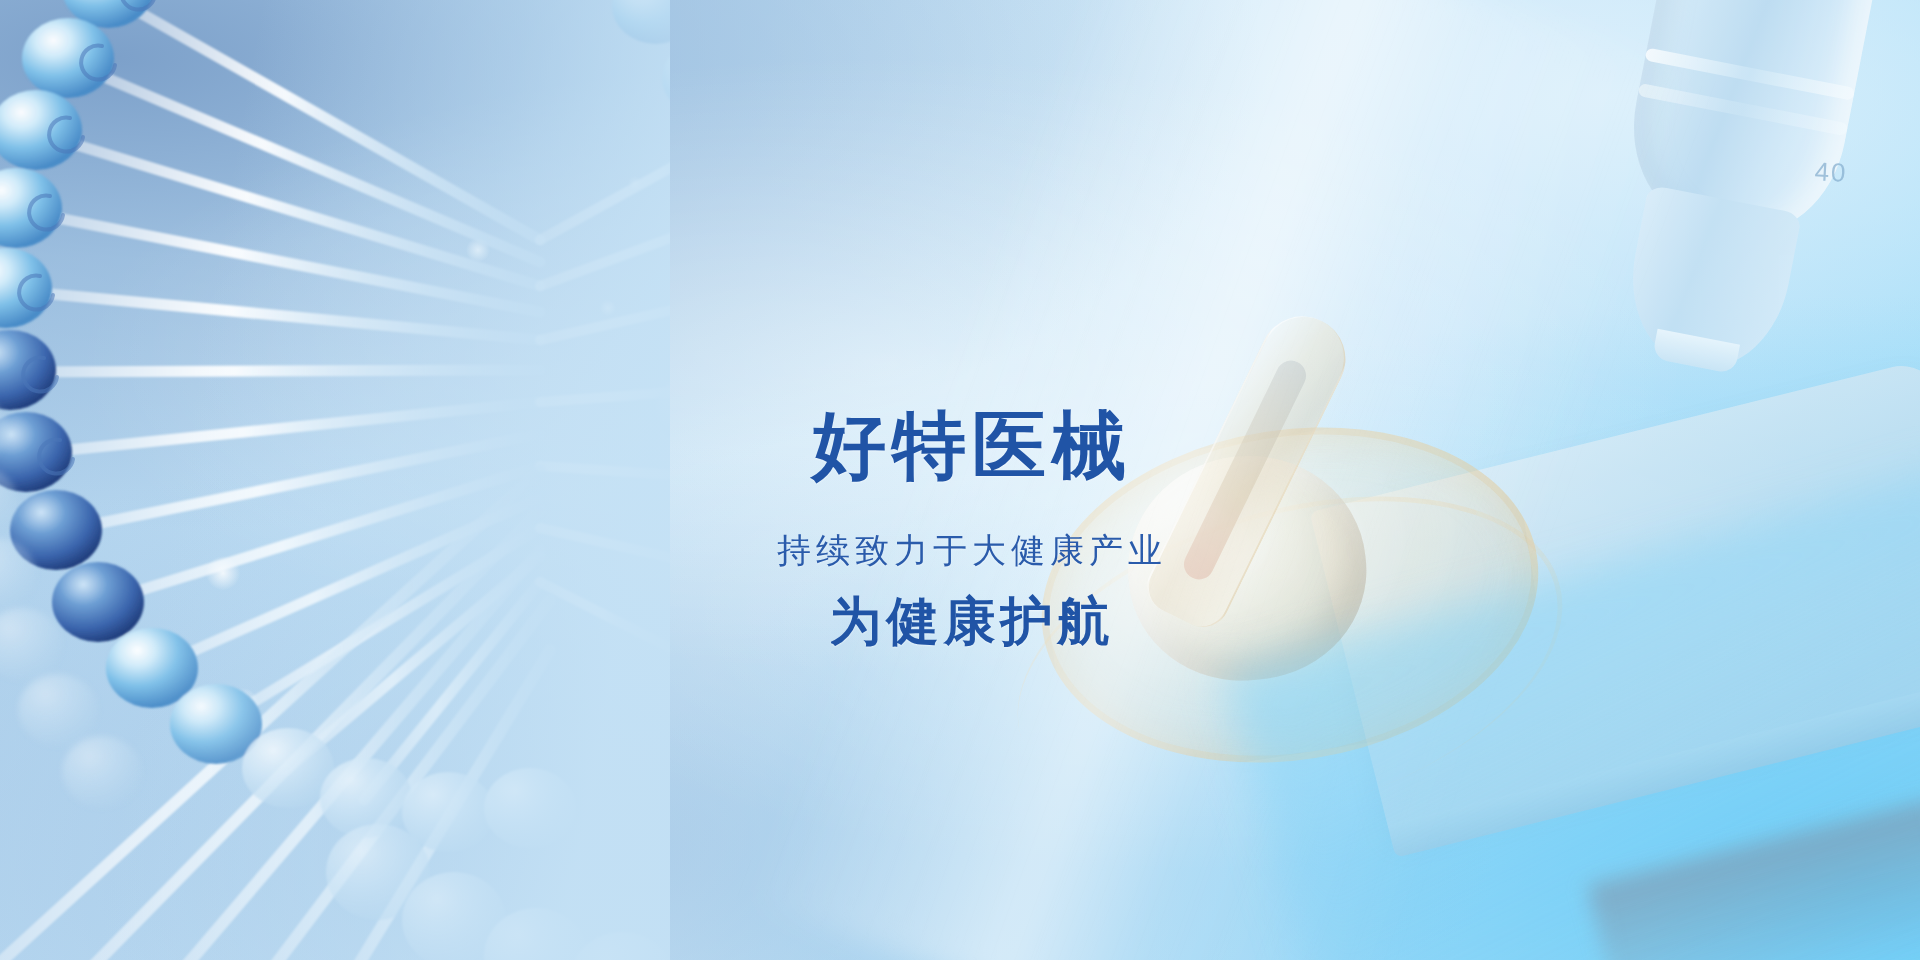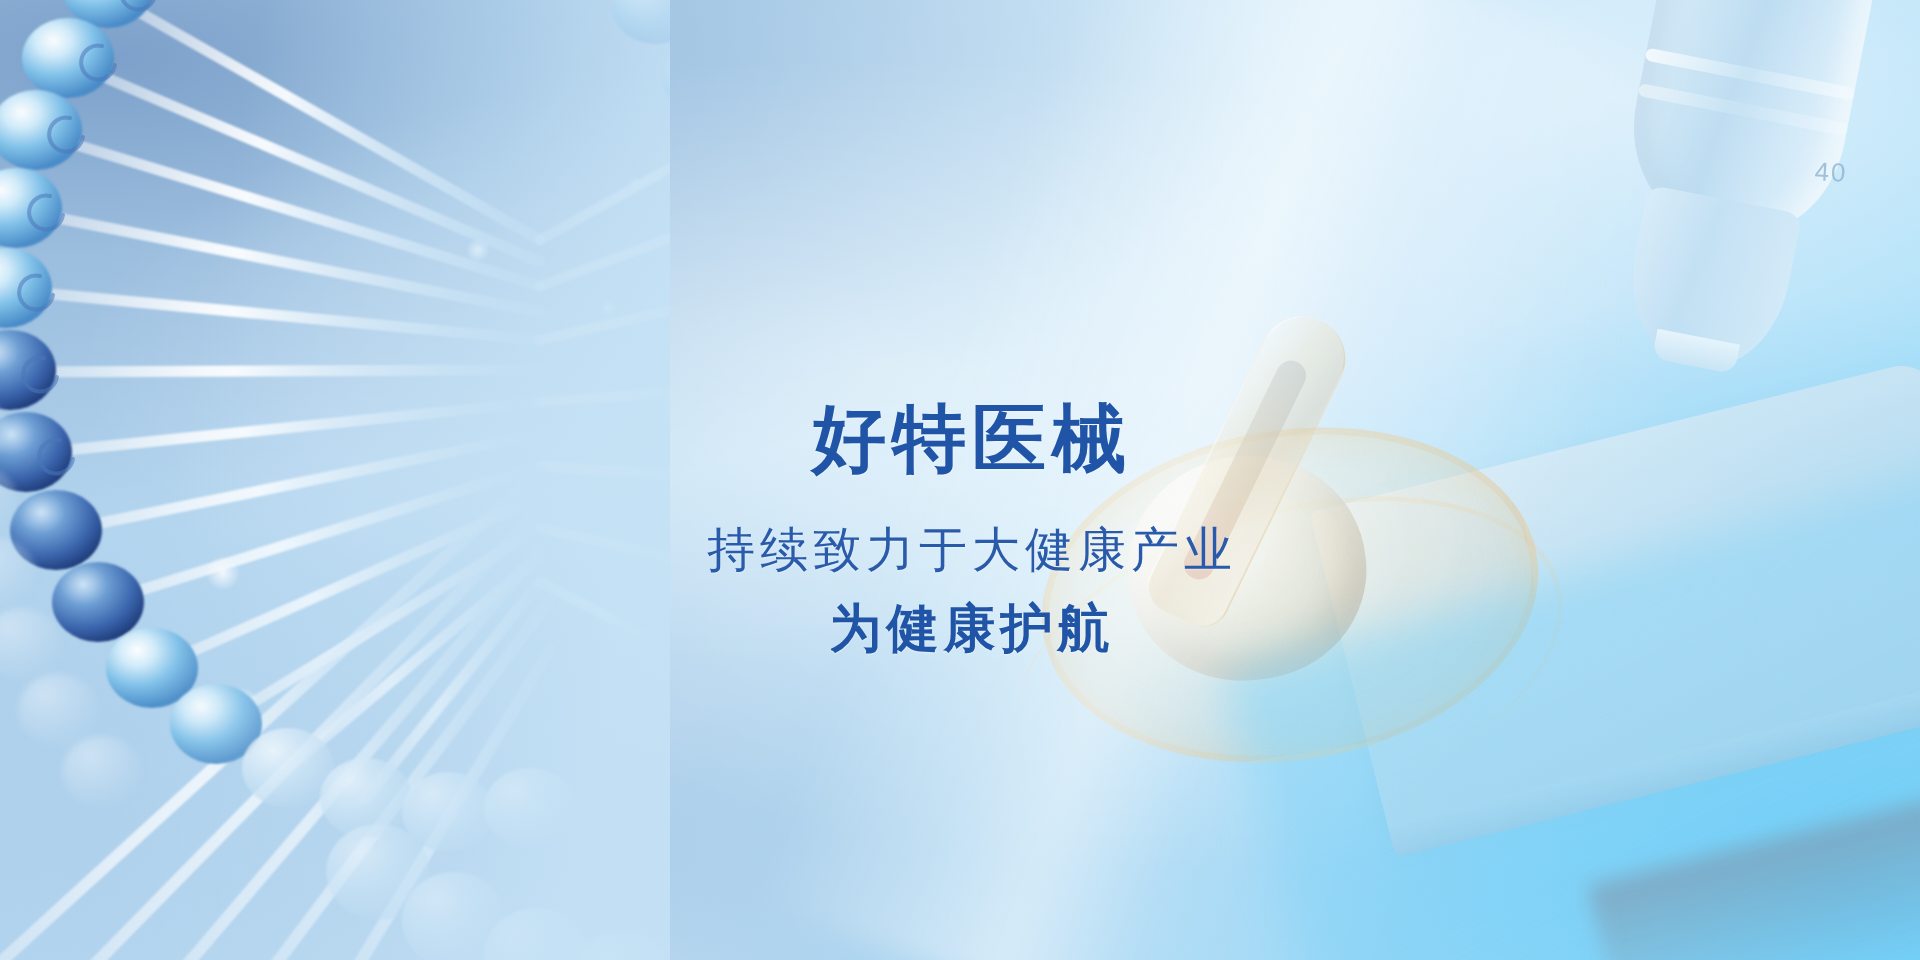--- a/index.html
+++ b/index.html
@@ -187,21 +187,21 @@
     z-index:40;
   }
   .headline{
     font-size:74px; font-weight:700; line-height:1;
     letter-spacing:6px;
     color:#2054a6;
     text-shadow:0 1px 2px rgba(255,255,255,.45);
   }
   .subline{
     margin-top:50px;
-    font-size:48px; font-weight:400; line-height:1;
+    font-size:34px; font-weight:400; line-height:1;
     letter-spacing:5px;
     color:#2a5bab;
     text-shadow:0 1px 2px rgba(255,255,255,.4);
   }
   .tagline{
     margin-top:28px;
     font-size:52px; font-weight:700; line-height:1;
     letter-spacing:5px;
     color:#2054a6;
     text-shadow:0 1px 2px rgba(255,255,255,.45);

